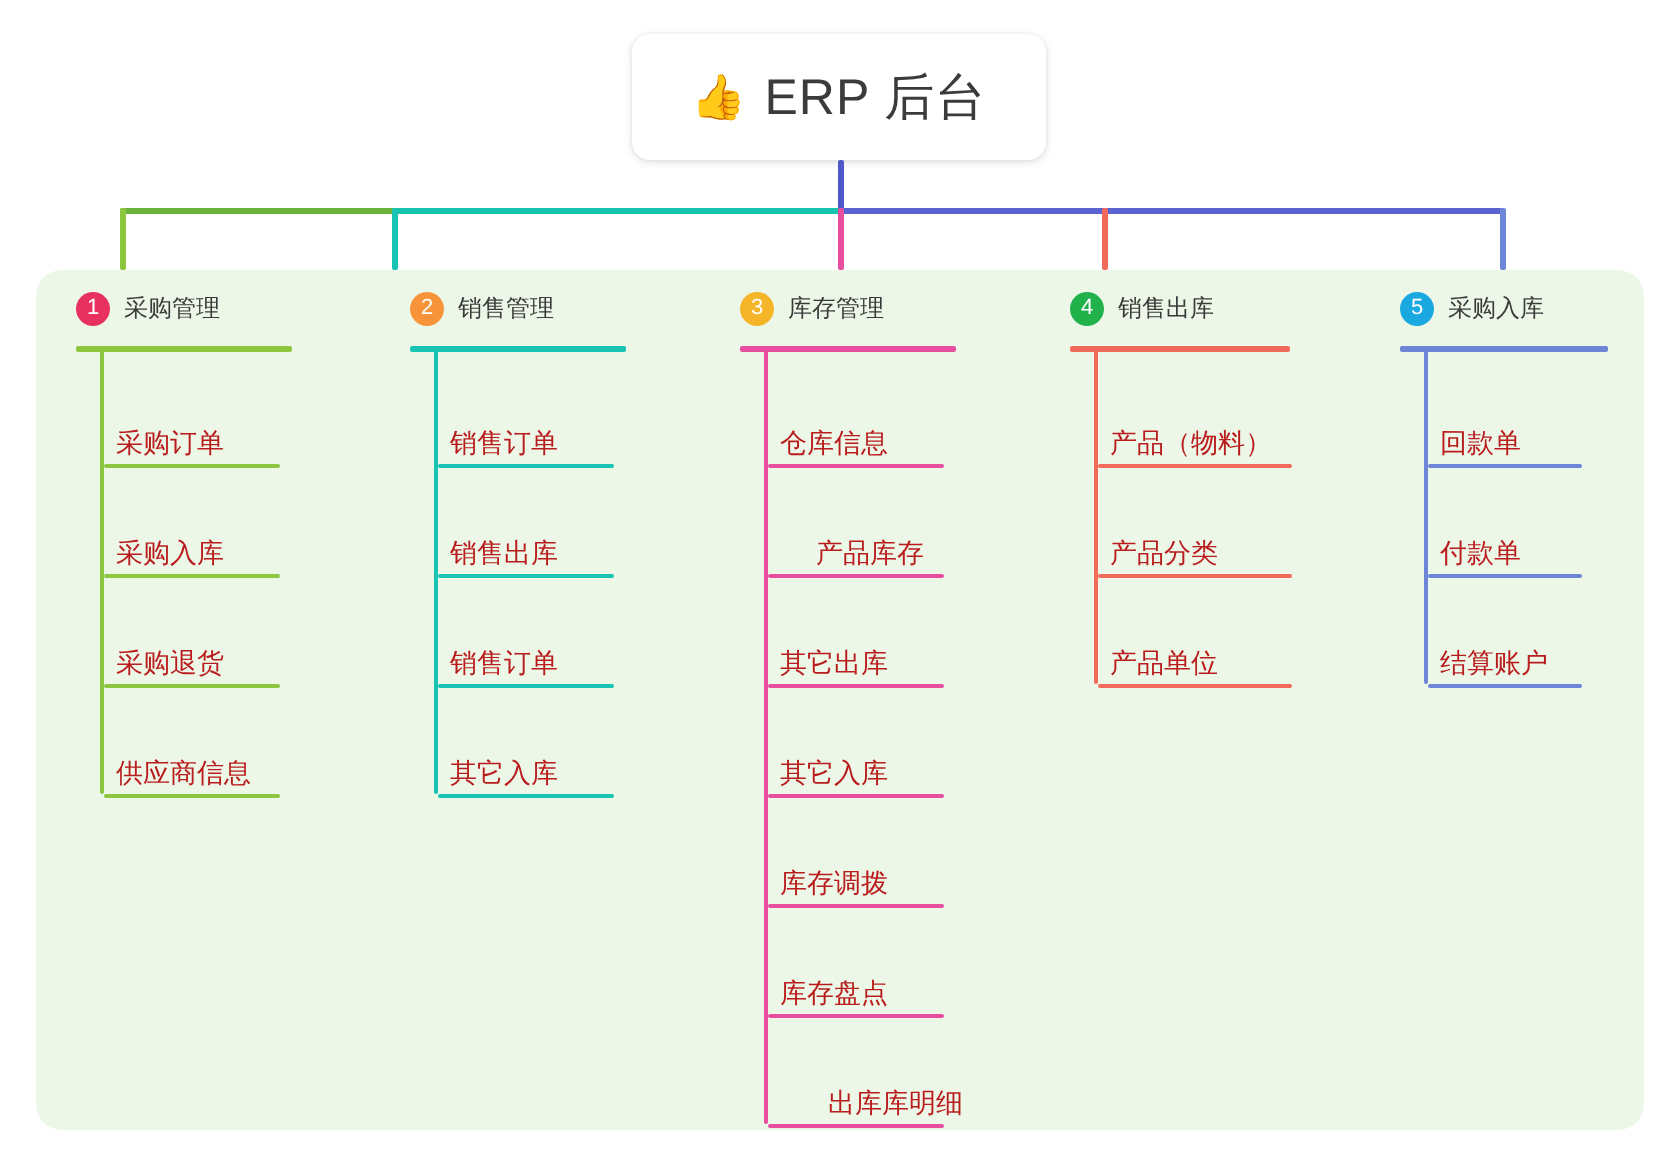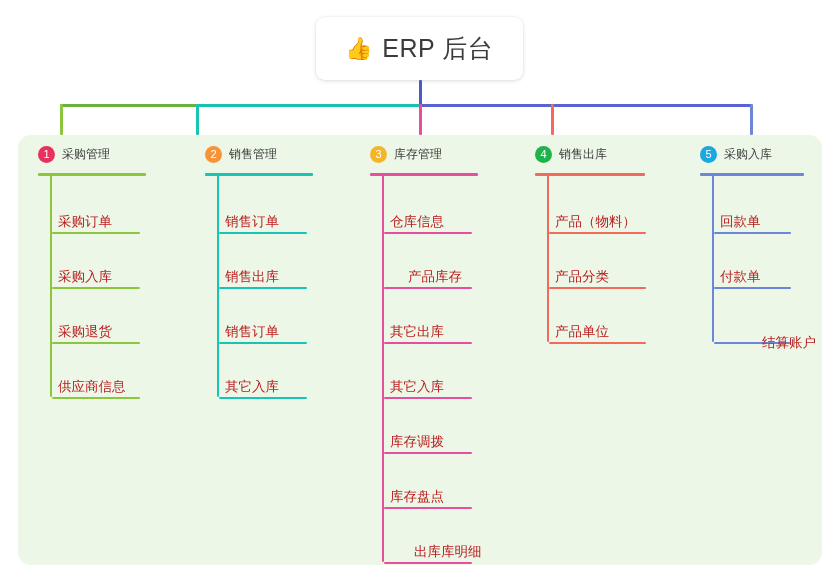--- a/index.html
+++ b/index.html
@@ -151,16 +151,16 @@
           <span class="col-title">采购入库</span>
         </div>
         <div class="head-rule" style="width: 104px; background: rgb(109, 134, 216);"></div>
       </div>
       <div class="vline" style="width: 2px; left: 712px; top: 174px; height: 168px; background: rgb(109, 134, 216);"></div>
       <div class="leaf" style="left: 714px; top: 232px; width: 77px; background: rgb(109, 134, 216);"></div>
       <div class="leaf-label" style="left: 720px; top: 213px;">回款单</div>
       <div class="leaf" style="left: 714px; top: 287px; width: 77px; background: rgb(109, 134, 216);"></div>
       <div class="leaf-label" style="left: 720px; top: 268px;">付款单</div>
       <div class="leaf" style="left: 714px; top: 342px; width: 77px; background: rgb(109, 134, 216);"></div>
-      <div class="leaf-label" style="left: 720px; top: 334px; margin-left: 42px;">结算账户</div>
+      <div class="leaf-label" style="left: 720px; top: 323px;">结算账户</div>
     </div>
 
 </div>
 
 </body></html>

